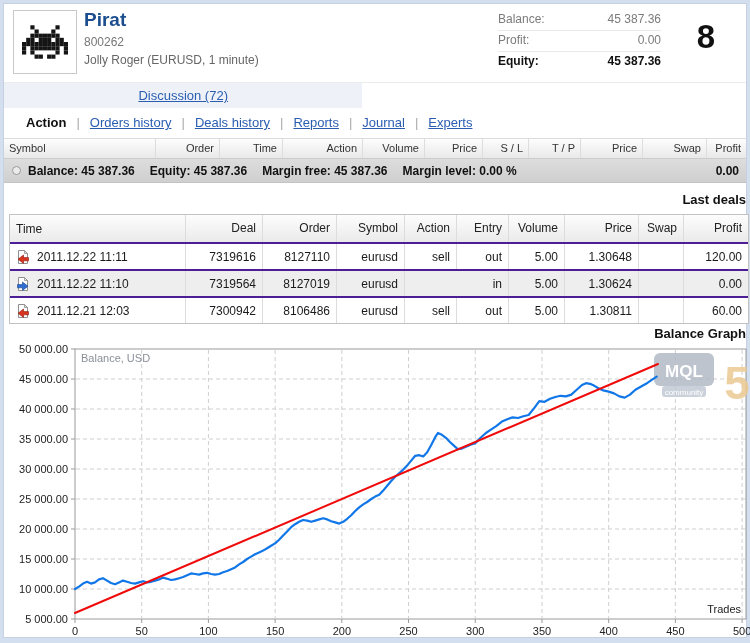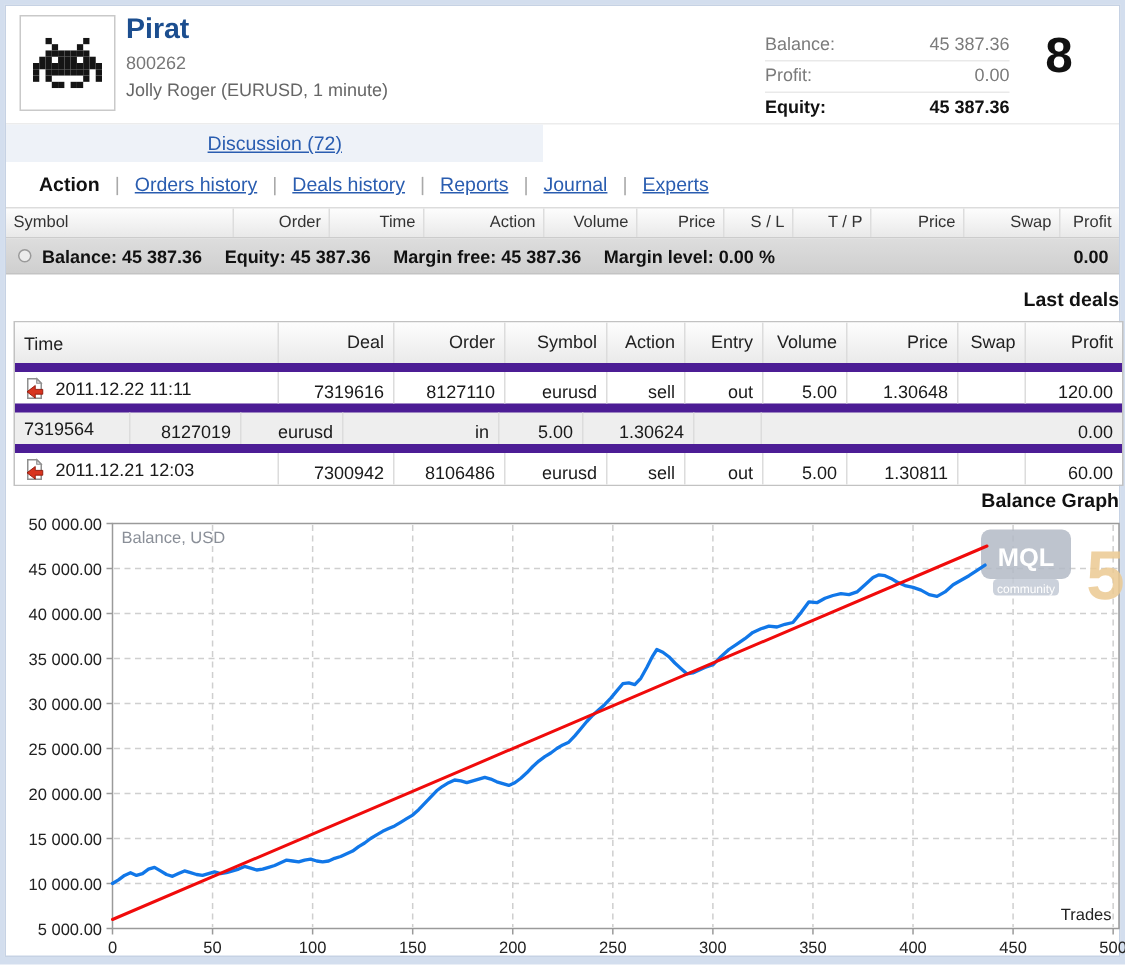--- a/index.html
+++ b/index.html
@@ -14,21 +14,21 @@
     background:#fff;border:1px solid #c6d2e4;box-sizing:border-box;
   }
   
   .hdr{position:absolute;left:0;top:0;right:0;height:77px;background:#fff;}
   .avatar{position:absolute;left:9px;top:6px;width:62px;height:62px;background:#fff;
     border:1px solid #c9c9c9;display:flex;align-items:center;justify-content:center;}
   .titleblock{position:absolute;left:80px;top:5px;}
   .title{font-size:19px;font-weight:bold;color:#1c4e8f;line-height:22px;}
   .account{font-size:12px;color:#777;line-height:18px;margin-top:2px;}
   .subtitle{font-size:12px;color:#666;line-height:18px;}
-  .stats{position:absolute;left:494px;top:16px;width:163px;margin-left:12px;}
+  .stats{position:absolute;left:494px;top:6px;width:163px;}
   .stat-row{display:flex;justify-content:space-between;height:20px;line-height:19px;
     font-size:12px;color:#7b7b7b;border-bottom:1px solid #e9e9e9;}
   .stat-row:last-child{border-bottom:none;}
   .stat-row.em{color:#111;font-weight:bold;}
   .rating{position:absolute;left:676px;top:14px;width:52px;text-align:center;
     font-size:33px;font-weight:bold;color:#111;}
   
   .tabbar{position:absolute;left:0;top:78px;right:0;height:26px;display:flex;border-top:1px solid #ececec;}
   .tab{box-sizing:border-box;text-align:center;line-height:25px;font-size:13px;cursor:pointer;}
   .tab .lbl{color:#2a5db0;text-decoration:underline;}
@@ -55,21 +55,21 @@
   .summarker{width:7px;height:7px;border:1px solid #9a9a9a;border-radius:50%;
     background:#ececec;margin:0 7px 0 8px;flex:none;}
   .sumitems span{margin-right:15px;}
   .sumprofit{margin-left:auto;padding-right:7px;}
   
   .sect-title{position:absolute;left:12px;right:0;text-align:right;
     font-size:13px;font-weight:bold;color:#111;}
   
   .t2{position:absolute;left:5px;top:210px;width:740px;border:1px solid #c2c2c2;box-sizing:border-box;}
   .t2 .row{display:flex;height:27px;box-sizing:border-box;background:#fff;}
-  .t2 .row + .row{border-top:6px solid #4c1d95;}
+  .t2 .row + .row{border-top:2px solid #4c1d95;}
   .t2 .row.head{background:linear-gradient(#fdfdfd,#eaeaea);}
   .t2 .row.alt{background:#eeeeee;}
   .t2 .cell{box-sizing:border-box;font-size:12px;color:#1a1a1a;line-height:26px;
     padding:0 6px;border-right:1px solid #dcdcdc;text-align:right;overflow:hidden;white-space:nowrap;}
   .t2 .cell:first-child{text-align:left;display:flex;align-items:center;}
   .t2 .cell:last-child{border-right:none;flex:1;}
   .t2 .head .cell{color:#222;}
   .dealicon{margin-right:7px;flex:none;display:inline-flex;}
   
   .chart{position:absolute;left:12px;top:341px;width:742px;height:293px;}
@@ -209,20 +209,30 @@
         <div class="cell" style="width:74px;">8127110</div>
         <div class="cell" style="width:68px;">eurusd</div>
         <div class="cell" style="width:52px;">sell</div>
         <div class="cell" style="width:52px;">out</div>
         <div class="cell" style="width:56px;">5.00</div>
         <div class="cell" style="width:74px;">1.30648</div>
         <div class="cell" style="width:45px;"></div>
         <div class="cell" style="flex:1;">120.00</div>
       </div>
       <div class="row alt">
+        <div class="cell" style="width:176px;">
+          <span class="dealicon">
+            <svg width="14" height="16" viewBox="0 0 14 16">
+              <path d="M2.5 1.5 h6 l3 3 v10 h-9 z" fill="#ffffff" stroke="#8f8f8f" stroke-width="1"></path>
+              <path d="M8.5 1.5 v3 h3 z" fill="#e4e4e4" stroke="#8f8f8f" stroke-width="0.8"></path>
+              <path d="M1.5 8.6 h5 V6 l5.5 4.2 -5.5 4.2 v-2.6 h-5 z" fill="#2f6fd4" stroke="#174089" stroke-width="0.6"></path>
+            </svg>
+          </span>
+          <span>2011.12.22 11:10</span>
+        </div>
         <div class="cell" style="width:77px;">7319564</div>
         <div class="cell" style="width:74px;">8127019</div>
         <div class="cell" style="width:68px;">eurusd</div>
         <div class="cell" style="width:52px;margin-top:40px;">buy</div>
         <div class="cell" style="width:52px;">in</div>
         <div class="cell" style="width:56px;">5.00</div>
         <div class="cell" style="width:74px;">1.30624</div>
         <div class="cell" style="width:45px;"></div>
         <div class="cell" style="flex:1;">0.00</div>
       </div>

